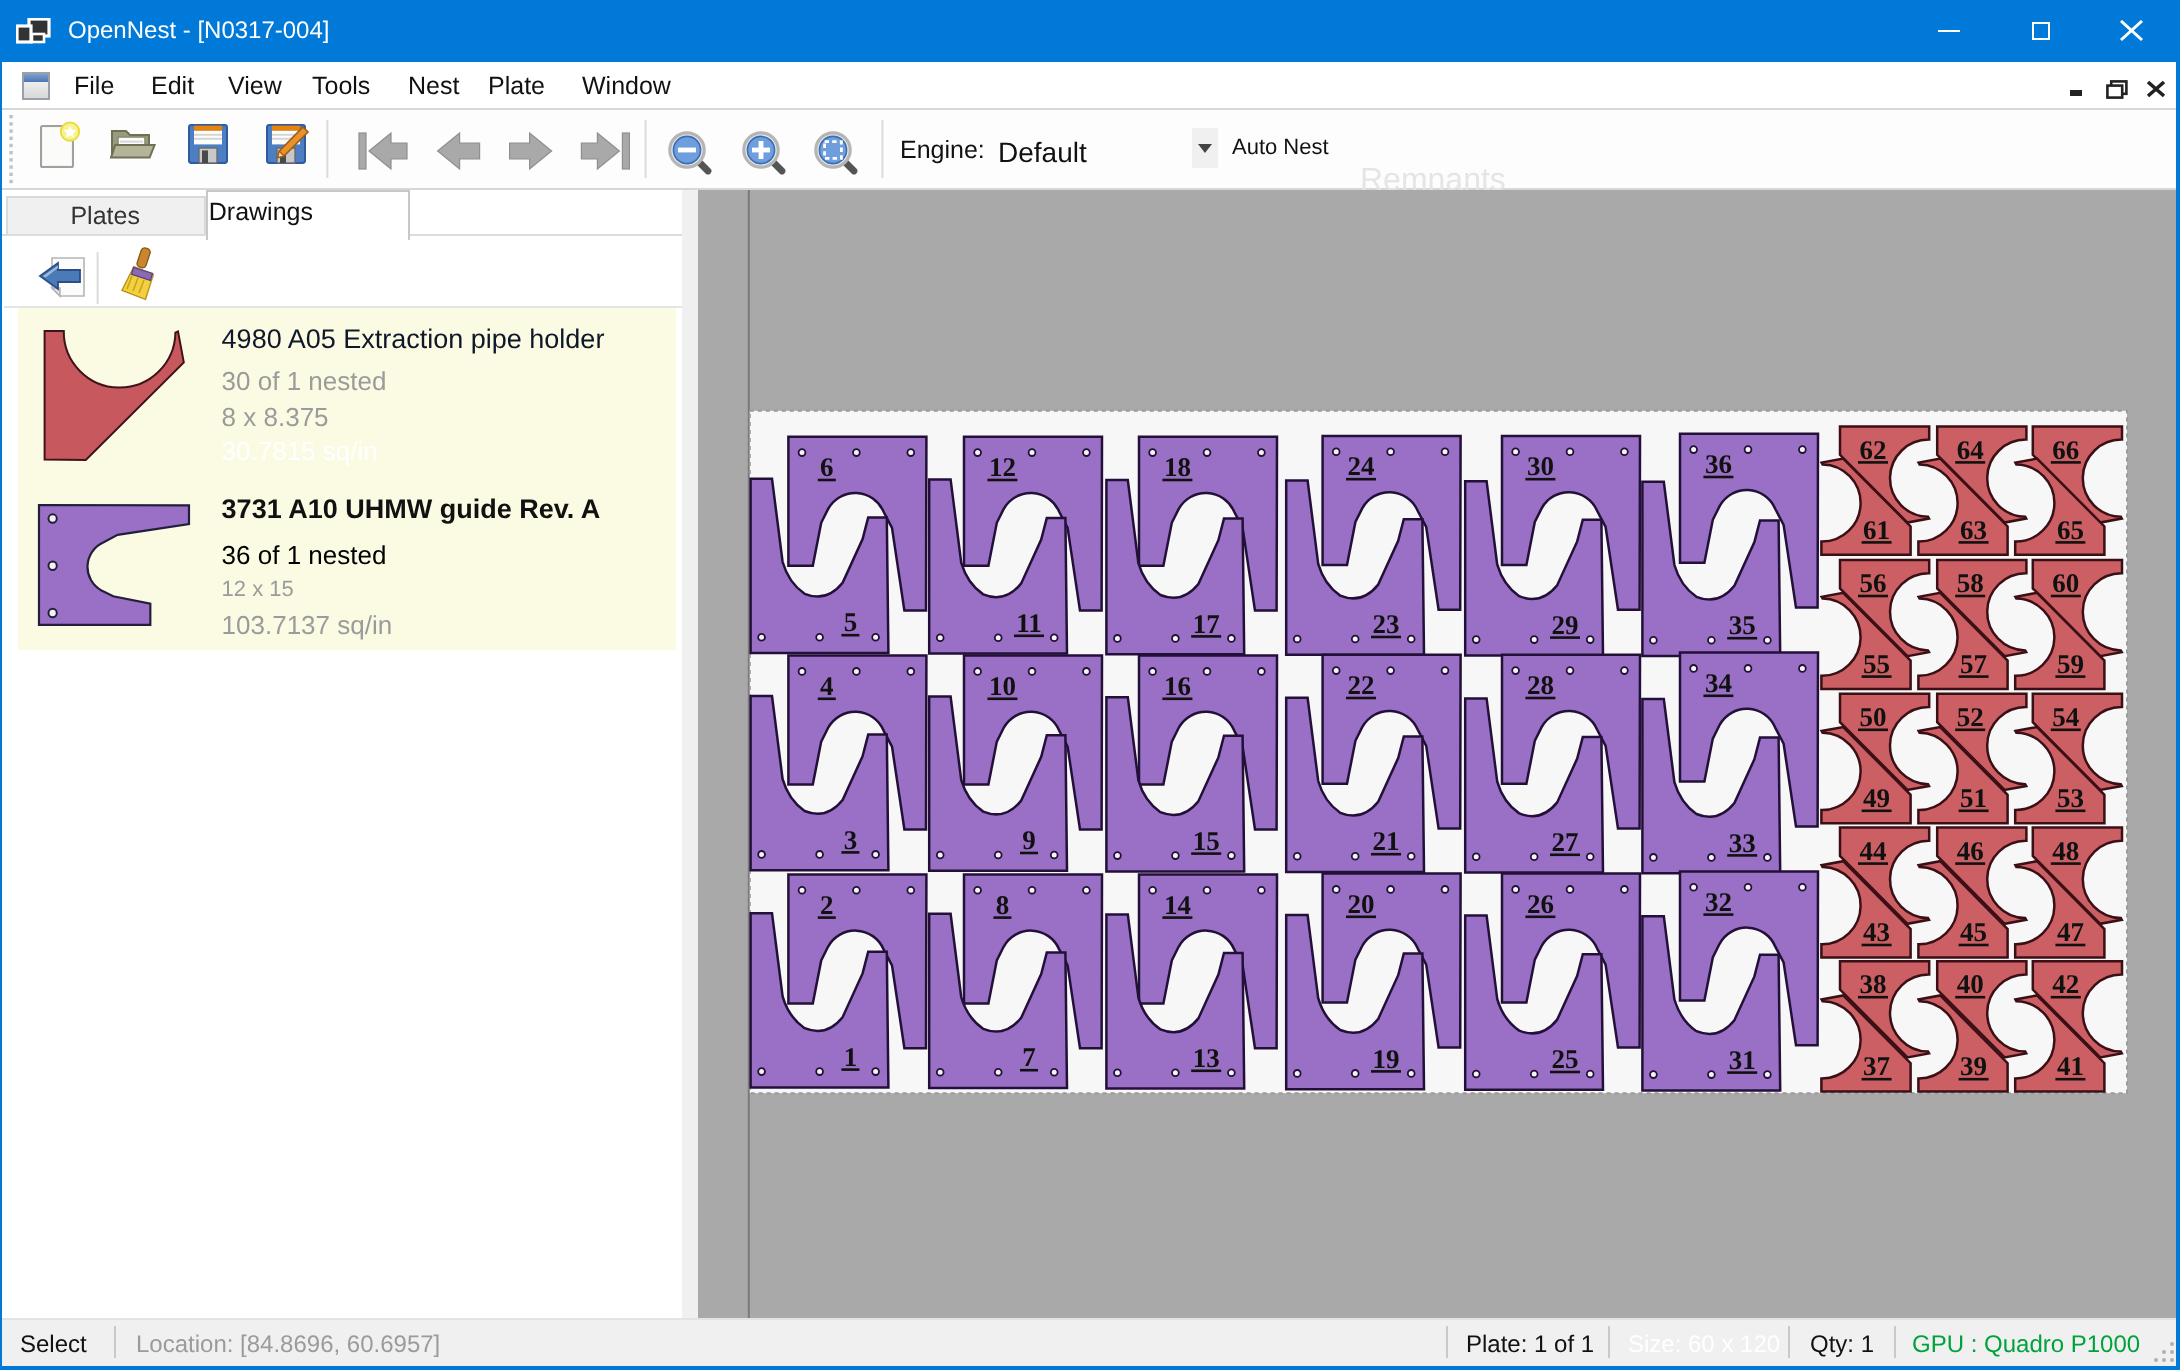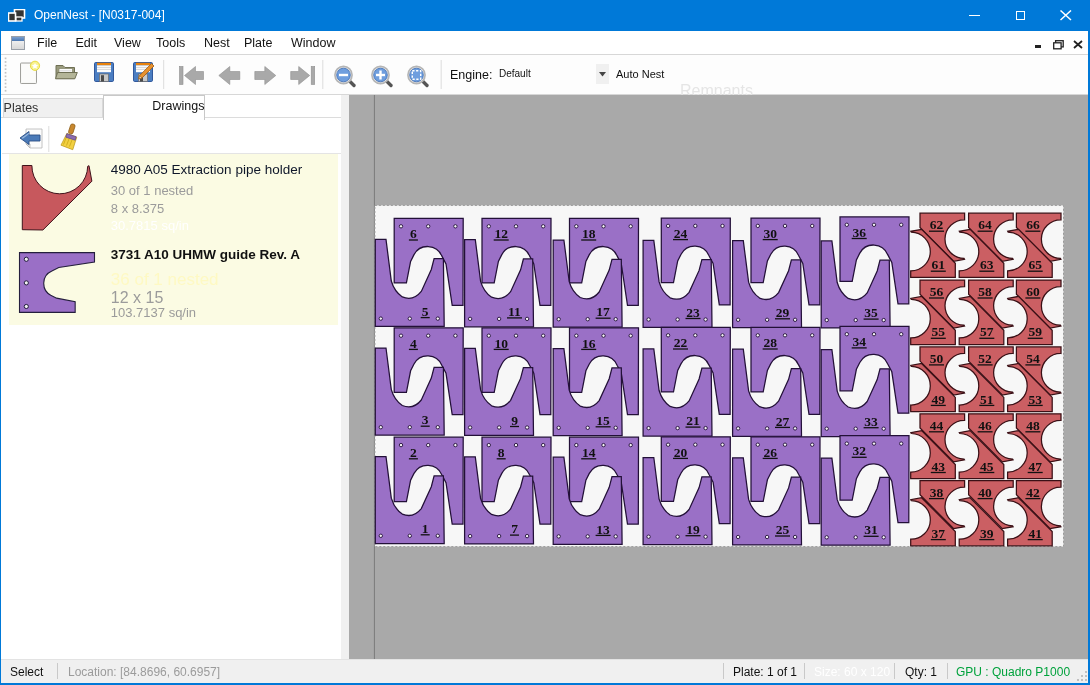--- a/index.html
+++ b/index.html
@@ -119,33 +119,33 @@
       <rect x="-1.2" y="-4.5" width="2.4" height="9" fill="#fff"></rect>
 </g>
     <g transform="translate(416.5,75)">
 <line x1="5.5" y1="5.5" x2="10.5" y2="10.5" stroke="#555" stroke-width="3.4" stroke-linecap="round"></line>
 <circle cx="0" cy="0" r="8.6" fill="#e9e9e9" stroke="#b5b5b5" stroke-width="1.6"></circle>
 <circle cx="0" cy="0" r="6.8" fill="#6f9ede" stroke="#3c6cb4" stroke-width="0.8"></circle>
 <rect x="-4.2" y="-4.2" width="8.4" height="8.4" fill="none" stroke="#fff" stroke-width="1.4" stroke-dasharray="2.2,1.6"></rect>
 </g>
 </svg>
 <div class="abs" style="left:450px;top:67.5px;font-size:12.5px;font-weight:normal;color:#111">Engine:</div>
-<div class="abs" style="left:499px;top:67.5px;font-size:10px;color:#111">Default</div>
+<div class="abs" style="left:499px;top:67.5px;font-size:14px;color:#111">Default</div>
 <div class="abs" style="left:596px;top:64px;width:13px;height:20px;background:#f0f0f0"></div>
 <svg class="abs" style="left:598px;top:71px" width="9" height="6" viewBox="0 0 9 6">
     <path d="M1,1 L8,1 L4.5,5.5 Z" fill="#444"></path>
   </svg>
 <div class="abs" style="left:616px;top:67.5px;font-size:11px;color:#111">Auto Nest</div>
 <div class="abs" style="left:680px;top:82px;font-size:16px;color:#e5e5e5">Remnants</div>
 
 <div class="abs" style="left:1px;top:95px;width:348px;height:564.5px;background:#fff"></div>
 <div class="abs" style="left:341px;top:95px;width:8px;height:564.5px;background:#f0f0f0"></div>
 <div class="abs" style="left:1px;top:95px;width:340px;height:22.5px;border-bottom:1px solid #dcdcdc"></div>
-<div class="abs" style="left:2.6px;top:97.8px;width:100px;height:19.7px;background:#f0f0f0;border:1px solid #d9d9d9;border-bottom:none;font-size:12.5px;color:#333;line-height:19px">Plates</div>
-<div class="abs" style="left:103.4px;top:94.6px;width:102px;height:25px;background:#fff;border:1px solid #c8c8c8;border-bottom:none;font-size:12.5px;color:#111;text-align:right;line-height:21px">Drawings</div>
+<div class="abs" style="left:2.6px;top:97.8px;width:100px;height:19.7px;background:#f0f0f0;border:1px solid #d9d9d9;border-bottom:none;font-size:12.5px;color:#333;text-align:center;line-height:19px">Plates</div>
+<div class="abs" style="left:103.4px;top:94.6px;width:102px;height:25px;background:#fff;border:1px solid #c8c8c8;border-bottom:none;font-size:12.5px;color:#111;text-align:left;line-height:21px">Drawings</div>
 <svg style="position:absolute;left:0;top:118px" width="349" height="50" viewBox="0 0 349 50">
 <line x1="48.8" y1="8" x2="48.8" y2="34" stroke="#dcdcdc"></line>
 <g transform="translate(19,10)">
  <path d="M7,1 L23,1 L23,20 L11,20 L7,16 Z" fill="#fcfcfc" stroke="#b5b5b5" stroke-width="0.8"></path>
  <path d="M11,20 L11,16 L7,16 Z" fill="#e3e3e3" stroke="#b5b5b5" stroke-width="0.8"></path>
  <path d="M1,10 L10,3.5 L10,7 L21,7 L21,13 L10,13 L10,16.5 Z" fill="#4a7ab8" stroke="#2b4f85" stroke-width="0.9"></path>
  <path d="M2.5,10 L10,4.8 L10,6 L3.8,10.8 Z" fill="#9cbade" stroke="none"></path>
 </g>
 <g transform="translate(60,6)">
  <rect x="9.5" y="0" width="4.6" height="10" rx="1.8" transform="rotate(18 12 5)" fill="#c8872e" stroke="#8a5a14" stroke-width="0.7"></rect>
@@ -164,22 +164,22 @@
       <circle cx="6.8" cy="7.9" r="2.4" fill="#f2f2f2" stroke="#241e3d" stroke-width="1" vector-effect="non-scaling-stroke"></circle>
       <circle cx="34.0" cy="7.9" r="2.4" fill="#f2f2f2" stroke="#241e3d" stroke-width="1" vector-effect="non-scaling-stroke"></circle>
       <circle cx="61.2" cy="7.9" r="2.4" fill="#f2f2f2" stroke="#241e3d" stroke-width="1" vector-effect="non-scaling-stroke"></circle>
     </g>
 </svg>
 <div class="abs" style="left:110.8px;top:161.5px;font-size:13.5px;font-weight:normal;color:#0f172a">4980 A05 Extraction pipe holder</div>
 <div class="abs" style="left:110.8px;top:182.8px;font-size:13px;color:#9b9b9b">30 of 1 nested</div>
 <div class="abs" style="left:110.8px;top:201.3px;font-size:13px;color:#9b9b9b">8 x 8.375</div>
 <div class="abs" style="left:110.8px;top:217.8px;font-size:13px;color:#ffffff">30.7815 sq/in</div>
 <div class="abs" style="left:110.8px;top:246.5px;font-size:13.5px;font-weight:bold;color:#111">3731 A10 UHMW guide Rev. A</div>
-<div class="abs" style="left:110.8px;top:270.3px;font-size:17px;color:#fef9c3">36 of 1 nested</div>
-<div class="abs" style="left:110.8px;top:288.7px;font-size:16px;color:#9b9b9b">12 x 15</div>
+<div class="abs" style="left:110.8px;top:270.3px;font-size:13px;color:#000000">36 of 1 nested</div>
+<div class="abs" style="left:110.8px;top:288.7px;font-size:11px;color:#9b9b9b">12 x 15</div>
 <div class="abs" style="left:110.8px;top:304.5px;font-size:13px;color:#9b9b9b">103.7137 sq/in</div>
 
 <svg style="position:absolute;left:349px;top:95px" width="739" height="564" viewBox="349 95 739 564">
 <defs>
 <g id="P">
         <path d="M0,0 L69,0 L68.8,86.9 L58,86.9 L51.8,45.5 L47.6,37.5 A15.45 15.45 0 0 0 19.8,36.2 L16.4,43.0 L12.2,64.5 L0,64.5 Z" fill="#9a70c6" stroke="#231038" stroke-width="1.25"></path>
 <circle cx="6.8" cy="7.9" r="1.7" fill="#f4f4f4" stroke="#231038" stroke-width="0.9"></circle>
         <circle cx="34.0" cy="7.9" r="1.7" fill="#f4f4f4" stroke="#231038" stroke-width="0.9"></circle>
         <circle cx="61.2" cy="7.9" r="1.7" fill="#f4f4f4" stroke="#231038" stroke-width="0.9"></circle>
       </g>

